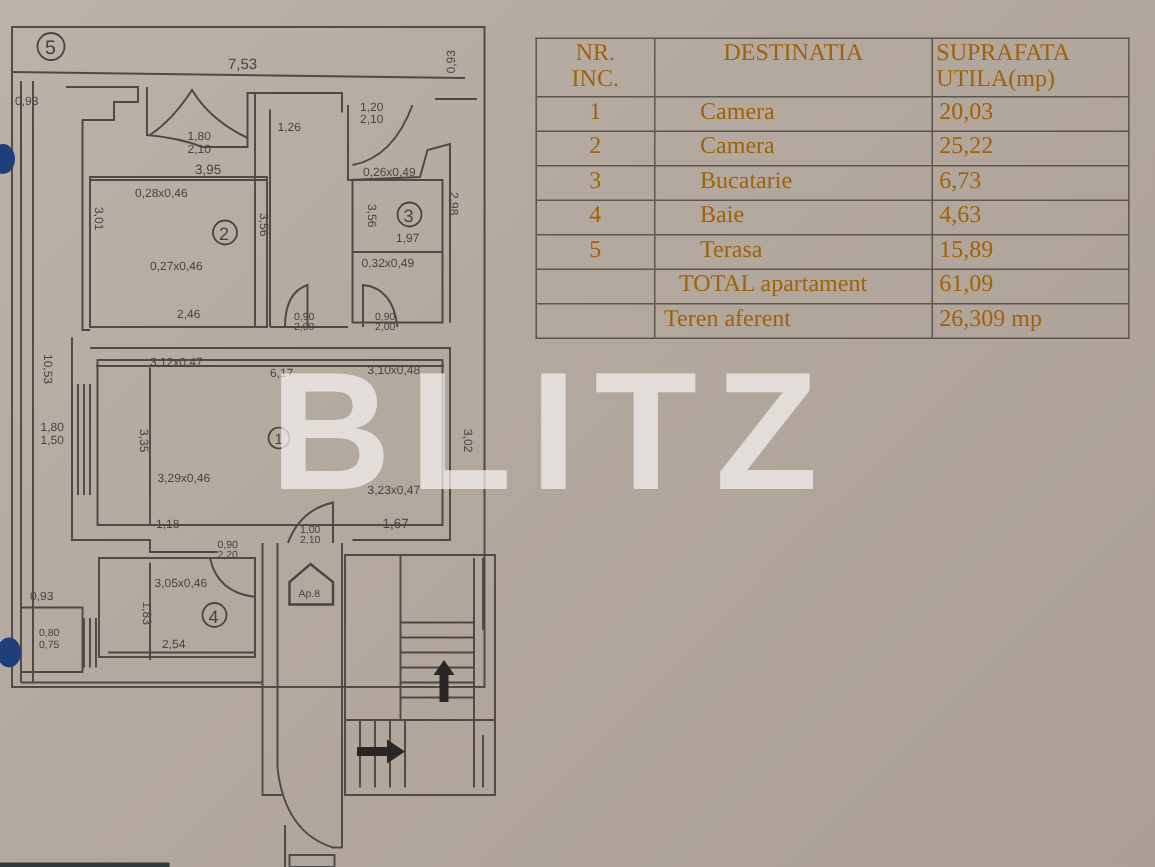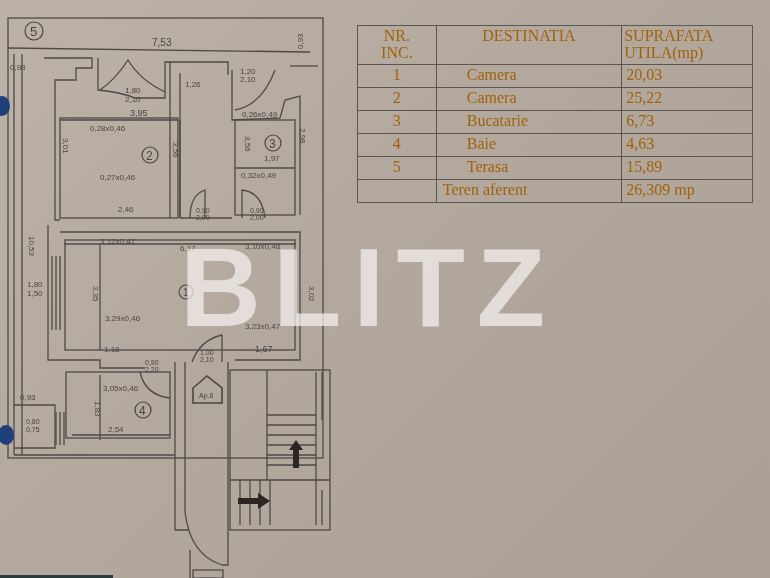--- a/index.html
+++ b/index.html
@@ -217,20 +217,25 @@
         <td class="c-dest indent">Baie</td>
         <td class="c-area">4,63</td>
       </tr>
       <tr>
         <td class="c-nr">5</td>
         <td class="c-dest indent">Terasa</td>
         <td class="c-area">15,89</td>
       </tr>
       <tr>
         <td class="c-nr"></td>
+        <td class="c-dest indent2">TOTAL apartament</td>
+        <td class="c-area">61,09</td>
+      </tr>
+      <tr>
+        <td class="c-nr"></td>
         <td class="c-dest tight">Teren aferent</td>
         <td class="c-area">26,309 mp</td>
       </tr>
     </tbody>
   </table>
 </div>
 
 <div class="watermark">BLITZ</div>
 
 <div class="bottom-bar"></div>

